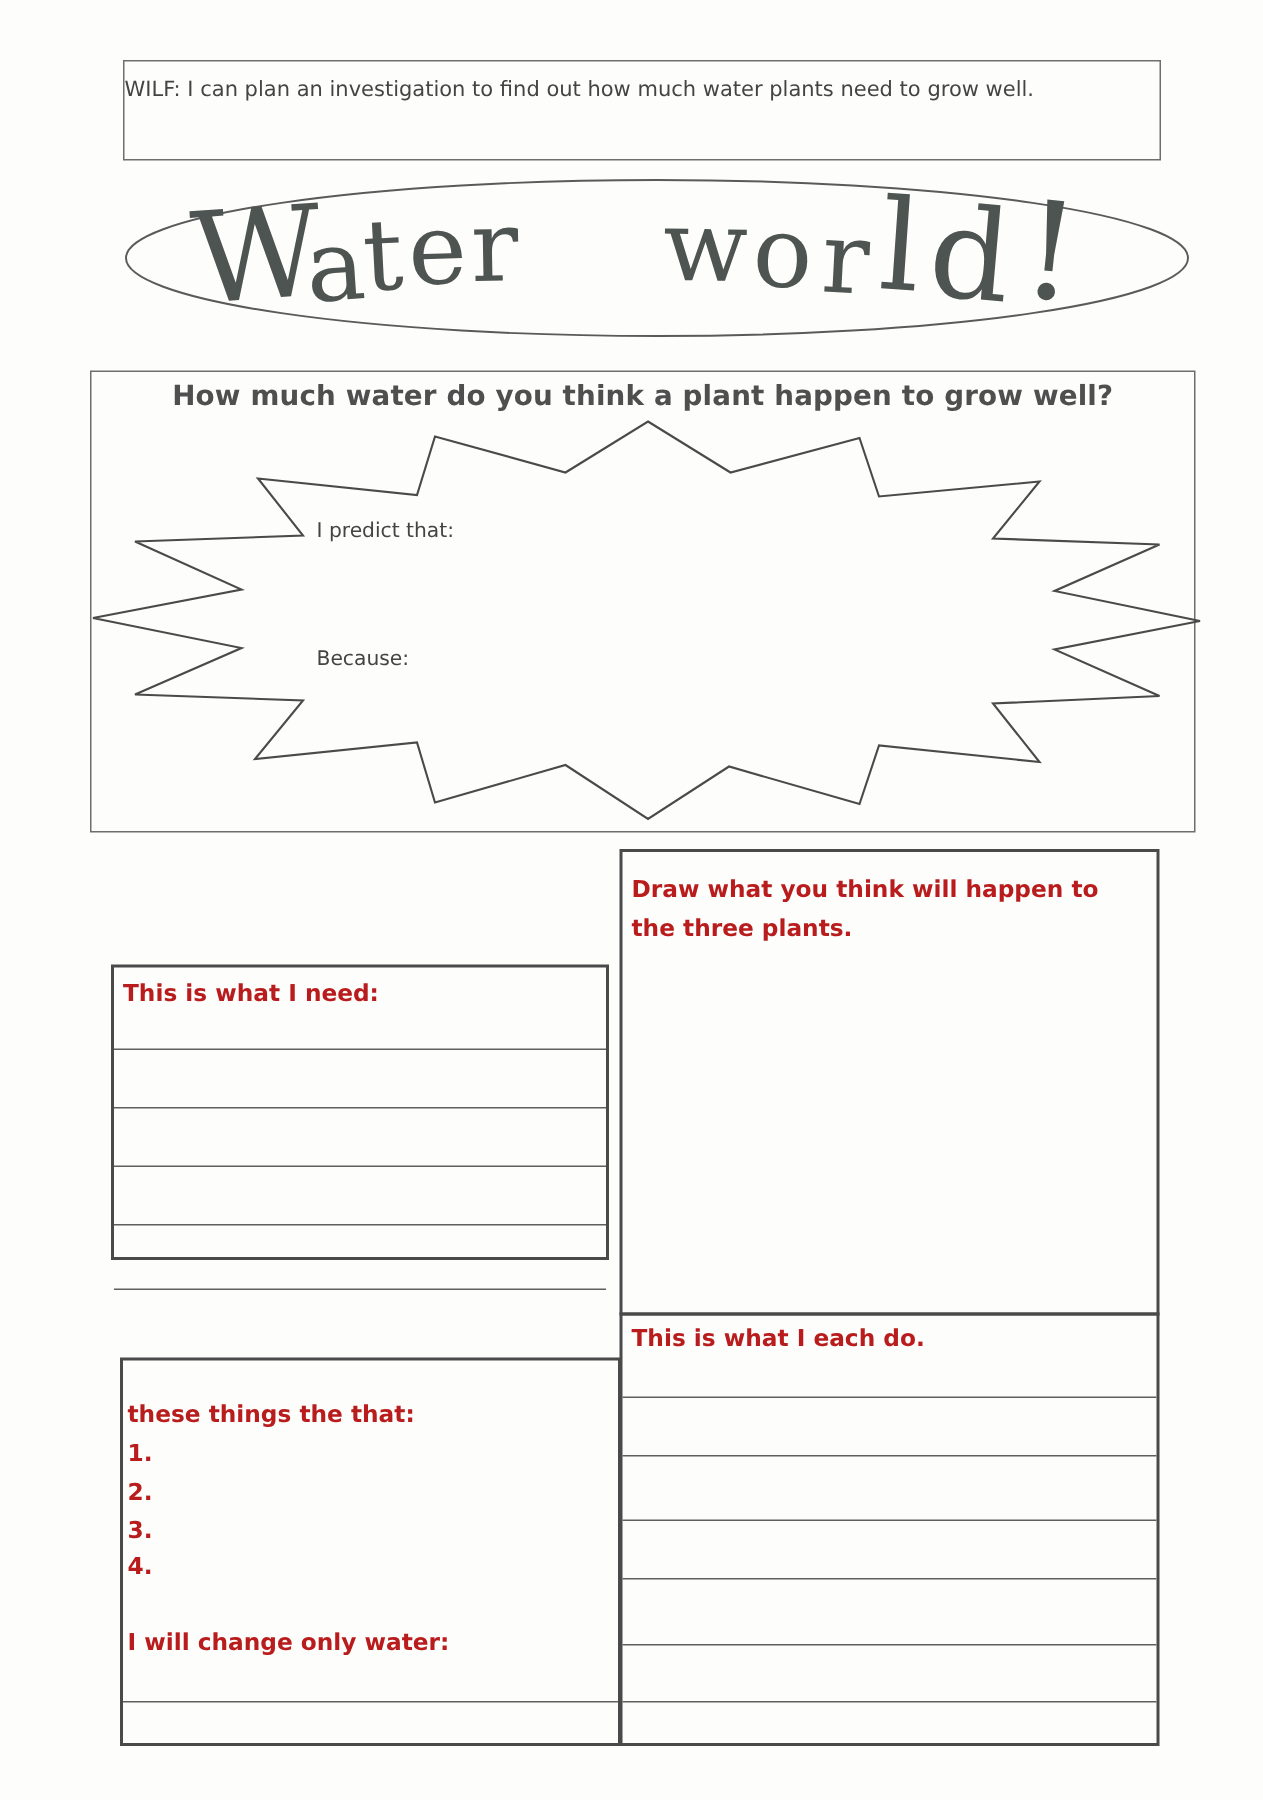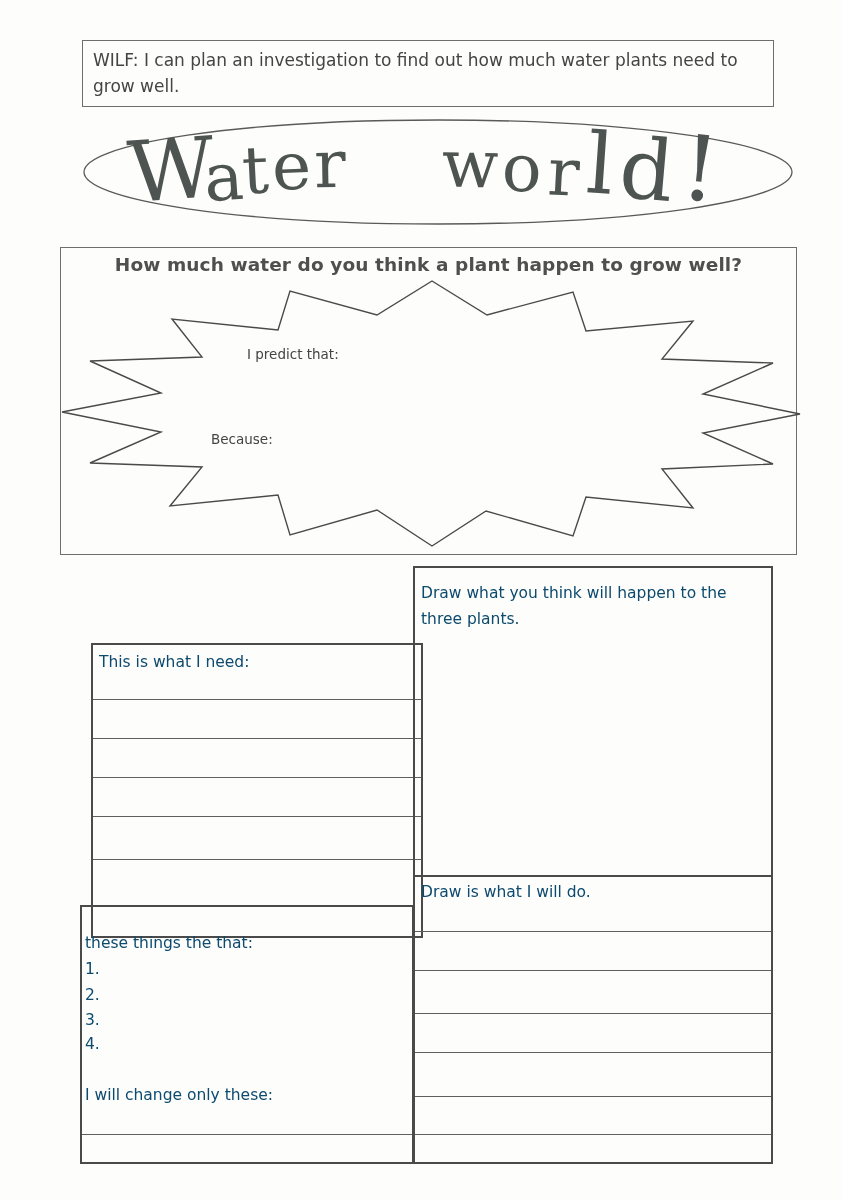--- a/index.html
+++ b/index.html
@@ -6,39 +6,39 @@
   body {
     width: 842px; height: 1200px; position: relative; overflow: hidden;
     background: #fdfdfc;
     font-family: "DejaVu Sans", sans-serif;
     color: #3a3a3a;
   }
   .abs { position: absolute; box-sizing: border-box; }
   .box { border: 1.5px solid #6e6e6e; }
   .wilf {
     left: 82px; top: 40px; width: 692px; height: 67px;
-    padding: 6px 10px; font-size: 17px; line-height: 26px; color: #444;
+    padding: 6px 0; font-size: 14px; line-height: 26px; color: #444;
   }
   .title-wrap { left: 82px; top: 118px; width: 712px; height: 110px; }
   .title-text {
     position: absolute; left: 0; top: 0; width: 100%; height: 100%;
     font-family: "DejaVu Serif", serif; font-size: 78px; color: #4e5451;
     white-space: nowrap;
   }
   .title-text span.ch { position: absolute; display: inline-block; line-height: 1; }
   .predict-box { left: 60px; top: 247px; width: 737px; height: 308px; }
   .predict-q {
     left: 60px; top: 254px; width: 737px; text-align: center;
     font-size: 18.5px; font-weight: bold; color: #4f4f4f; letter-spacing: 0.1px;
   }
   .starburst { left: 0; top: 0; width: 842px; height: 1200px; pointer-events: none; }
   .label-sm { font-size: 13.5px; color: #444; }
-  .need-table { left: 91px; top: 643px; width: 332px; height: 295px; }
+  .need-table { left: 74px; top: 643px; width: 332px; height: 197px; }
   .line-h { position: absolute; left: 0; right: 0; height: 0; border-top: 1.5px solid #5f5f5f; }
-  .cell-label { position: absolute; left: 6px; font-size: 15.5px; color: #0c4a6e; line-height: 26px; }
+  .cell-label { position: absolute; left: 6px; font-size: 15.5px; color: #b91c1c; line-height: 26px; font-weight: bold; }
   .draw-box { left: 413px; top: 566px; width: 360px; height: 311px; }
   .do-table { left: 413px; top: 875px; width: 360px; height: 289px; }
   .same-box { left: 80px; top: 905px; width: 334px; height: 259px; }
   .thick { border-width: 2px; border-color: #4a4a4a; }
 </style>
 </head>
 <body>
 
 <div class="abs box wilf">
   <span>WILF: I can plan an investigation to find out how much water plants need to grow well.</span>
@@ -64,21 +64,21 @@
   </div>
 </div>
 
 <div class="abs box predict-box"></div>
 <div class="abs predict-q">How much water do you think a plant happen to grow well?</div>
 
 <svg class="abs starburst" viewBox="0 0 842 1200">
   <polygon fill="none" stroke="#4a4a4a" stroke-width="1.4" points="432,281 487,315 573,292 586,331 693,321 662,359 773,363 703,394 800,414 703,433 773,464 662,469 693,508 586,497 573,536 486,511 432,546 377,510 290,535 278,495 170,506 202,467 90,463 161,432 62,412 161,393 90,361 202,357 172,319 278,330 290,291 377,315"></polygon>
 </svg>
 
-<div class="abs label-sm" style="left:211px;top:346px;margin-left:36px;">I predict that:</div>
+<div class="abs label-sm" style="left:211px;top:346px;">I predict that:</div>
 <div class="abs" style="left:211px;top:366px;width:560px;height:60px;"></div>
 <div class="abs label-sm" style="left:211px;top:431px;">Because:</div>
 <div class="abs" style="left:211px;top:451px;width:560px;height:50px;"></div>
 
 <div class="abs box thick need-table">
   <span class="cell-label" style="top:4px">This is what I need:</span>
   <div class="line-h" style="top:54px"></div>
   <div class="line-h" style="top:93px"></div>
   <div class="line-h" style="top:132px"></div>
   <div class="line-h" style="top:171px"></div>
@@ -88,21 +88,21 @@
   <div class="abs" style="left:0;top:133px;width:100%;height:38px"></div>
   <div class="abs" style="left:0;top:172px;width:100%;height:42px"></div>
   <div class="abs" style="left:0;top:215px;width:100%;height:44px"></div>
 </div>
 
 <div class="abs box thick draw-box">
   <span class="cell-label" style="top:12px;width:340px">Draw what you think will happen to the three plants.</span>
 </div>
 
 <div class="abs box thick do-table">
-  <span class="cell-label" style="top:2px">Draw is what I will do.</span>
+  <span class="cell-label" style="top:2px">This is what I each do.</span>
   <div class="line-h" style="top:54px"></div>
   <div class="line-h" style="top:93px"></div>
   <div class="line-h" style="top:136px"></div>
   <div class="line-h" style="top:175px"></div>
   <div class="line-h" style="top:219px"></div>
   <div class="line-h" style="top:257px"></div>
   <div class="abs" style="left:0;top:55px;width:100%;height:38px"></div>
   <div class="abs" style="left:0;top:94px;width:100%;height:42px"></div>
   <div class="abs" style="left:0;top:137px;width:100%;height:38px"></div>
   <div class="abs" style="left:0;top:176px;width:100%;height:43px"></div>
@@ -113,16 +113,16 @@
 <div class="abs box thick same-box">
   <span class="cell-label" style="left:3px;top:23px">these things the that:</span>
   <span class="cell-label" style="left:3px;top:49px">1.</span>
   <span class="cell-label" style="left:3px;top:75px">2.</span>
   <span class="cell-label" style="left:3px;top:100px">3.</span>
   <span class="cell-label" style="left:3px;top:124px">4.</span>
   <div class="abs" style="left:30px;top:52px;width:290px;height:22px"></div>
   <div class="abs" style="left:30px;top:77px;width:290px;height:22px"></div>
   <div class="abs" style="left:30px;top:102px;width:290px;height:22px"></div>
   <div class="abs" style="left:30px;top:127px;width:290px;height:22px"></div>
-  <span class="cell-label" style="left:3px;top:175px">I will change only these:</span>
+  <span class="cell-label" style="left:3px;top:175px">I will change only water:</span>
   <div class="line-h" style="top:227px"></div>
   <div class="abs" style="left:0;top:228px;width:100%;height:28px"></div>
 </div>
 
 </body></html>

